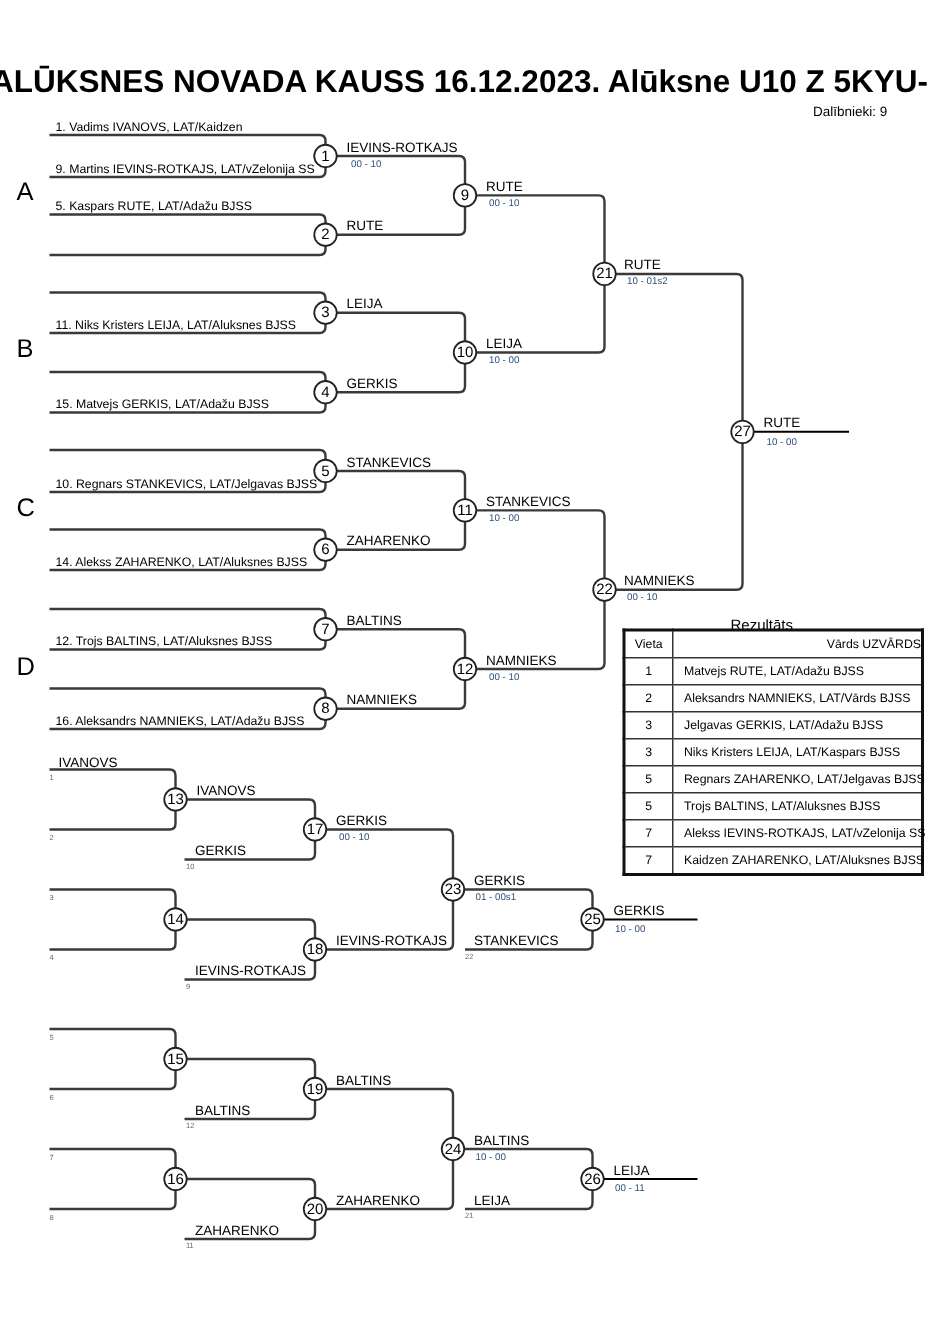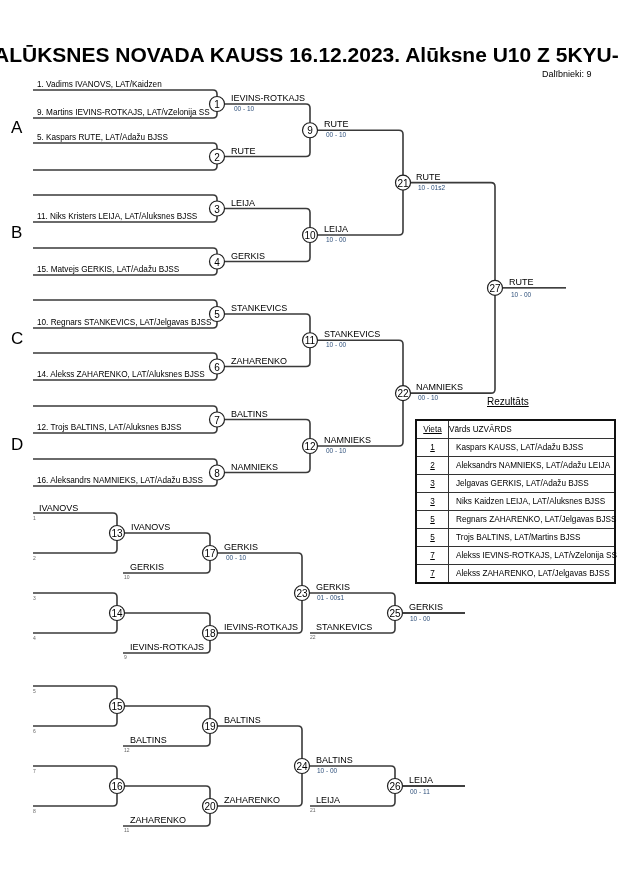--- a/index.html
+++ b/index.html
@@ -10,25 +10,25 @@
   svg text { font-family:"Liberation Sans", sans-serif; }
   .ln { stroke:#3a3a3a; stroke-width:1.6; fill:none; }
   .ln-dark { stroke:#000; stroke-width:1.3; fill:none; }
   .circ { fill:#fff; stroke:#222; stroke-width:1.2; }
   .mnum { font-size:10px; text-anchor:middle; dominant-baseline:central; }
   .name { font-size:8.2px; }
   .wname { font-size:9px; }
   .score { font-size:6.5px; fill:#2d4f7a; }
   .seed { font-size:5px; fill:#666; }
   .pool { font-size:17px; }
-  #results-caption { position:absolute; left:487px; top:396px; font-size:10px;text-decoration:underline; }
+  #results-caption { position:absolute; left:487px; top:412px; font-size:10px; }
   table#results { position:absolute; left:415px; top:419px; border-collapse:collapse; border:2px solid #111; font-size:8.2px; }
   table#results td, table#results th { border:1px solid #333; height:17px; padding:0; font-weight:normal; }
-  table#results th.c1, table#results td.c1 { width:31px; text-align:center;text-decoration:underline; }
-  table#results th.c2 { width:158px; text-align:left; }
+  table#results th.c1, table#results td.c1 { width:31px; text-align:center; }
+  table#results th.c2 { width:158px; text-align:right; }
   table#results td.c2 { width:158px; text-align:left; padding-left:7px; white-space:nowrap; overflow:visible; max-width:158px; }
 </style>
 </head>
 <body>
 
 <div id="title">ALŪKSNES NOVADA KAUSS  16.12.2023.  Alūksne   U10 Z 5KYU-</div>
 <div id="participants">Dalībnieki: 9</div>
 
 <svg id="bracket" width="630" height="891" xmlns="http://www.w3.org/2000/svg">
   <g id="g-lines">
@@ -198,44 +198,44 @@
 <table id="results">
   <thead>
     <tr>
       <th class="c1">Vieta</th>
       <th class="c2">Vārds UZVĀRDS</th>
     </tr>
   </thead>
   <tbody id="results-body">
       <tr>
         <td class="c1">1</td>
-        <td class="c2">Kaspars KAUSS, LAT/Adažu BJSS</td>
+        <td class="c2">Matvejs RUTE, LAT/Adažu BJSS</td>
       </tr>
       <tr>
         <td class="c1">2</td>
-        <td class="c2">Aleksandrs NAMNIEKS, LAT/Adažu LEIJA</td>
+        <td class="c2">Aleksandrs NAMNIEKS, LAT/Vārds BJSS</td>
       </tr>
       <tr>
         <td class="c1">3</td>
         <td class="c2">Jelgavas GERKIS, LAT/Adažu BJSS</td>
       </tr>
       <tr>
         <td class="c1">3</td>
-        <td class="c2">Niks Kaidzen LEIJA, LAT/Aluksnes BJSS</td>
+        <td class="c2">Niks Kristers LEIJA, LAT/Kaspars BJSS</td>
       </tr>
       <tr>
         <td class="c1">5</td>
         <td class="c2">Regnars ZAHARENKO, LAT/Jelgavas BJSS</td>
       </tr>
       <tr>
         <td class="c1">5</td>
-        <td class="c2">Trojs BALTINS, LAT/Martins BJSS</td>
+        <td class="c2">Trojs BALTINS, LAT/Aluksnes BJSS</td>
       </tr>
       <tr>
         <td class="c1">7</td>
         <td class="c2">Alekss IEVINS-ROTKAJS, LAT/vZelonija SS</td>
       </tr>
       <tr>
         <td class="c1">7</td>
-        <td class="c2">Alekss ZAHARENKO, LAT/Jelgavas BJSS</td>
+        <td class="c2">Kaidzen ZAHARENKO, LAT/Aluksnes BJSS</td>
       </tr>
     </tbody>
 </table>
 
 </body></html>

